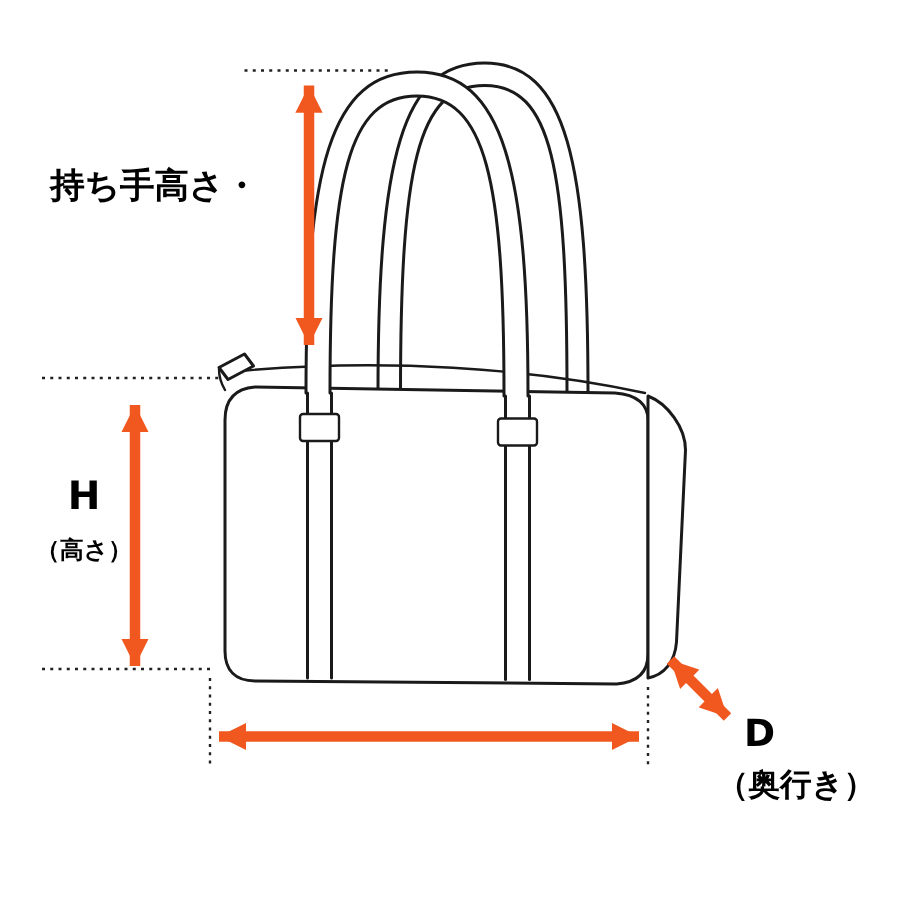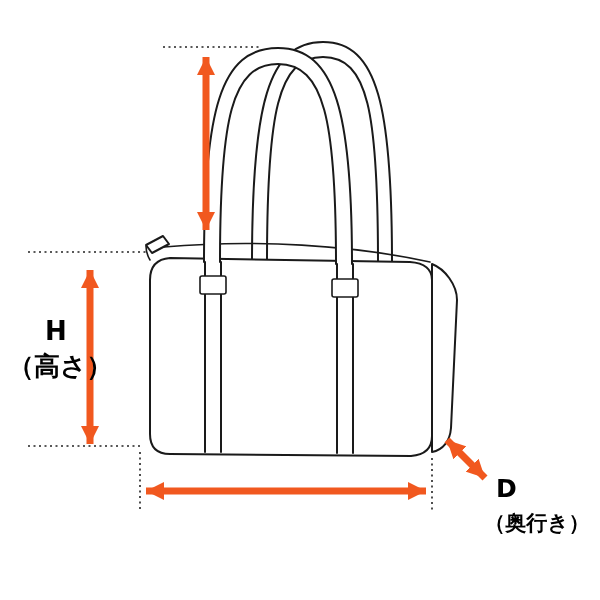--- a/index.html
+++ b/index.html
@@ -19,25 +19,25 @@
 
   
   .arrow { stroke:var(--arrow-color,#f1581f); stroke-width:7; fill:none; }
   marker path { fill:var(--arrow-color,#f1581f); }
 
   
   .label { position:absolute; color:#000; font-weight:700; text-align:center; }
   .label div { white-space:nowrap; }
   .lbl-handle { left:12px;  top:108px; width:182px; font-size:23px; line-height:33px; }
   .lbl-h      { left:8px;   top:314px; width:96px;  font-size:26px; line-height:35px; }
-  .lbl-h .sub { font-size:26px; }
+  .lbl-h .sub { font-size:16px; }
   .lbl-w      { left:178px; top:514px; width:210px; font-size:24px; line-height:30px; }
   .lbl-d      { left:478px; top:472px; width:118px; font-size:25px; line-height:34px; text-align:left; }
   .lbl-d .d-letter { padding-left:18px; }
-  .lbl-d .sub { font-size:21px;text-align:center; }
+  .lbl-d .sub { font-size:21px; }
 </style>
 </head>
 <body style="background: rgb(255, 255, 255);">
 
 <div class="stage">
 
   <svg class="scene" width="600" height="600" viewBox="0 0 600 600">
     <defs>
       <marker id="ah" viewBox="0 0 10 10" refX="10" refY="5" markerWidth="2.6" markerHeight="2.6" orient="auto-start-reverse">
         <path d="M0,0 L10,5 L0,10 Z"></path>
@@ -83,20 +83,21 @@
 
     <g>
       <line class="arrow" x1="206" y1="57" x2="206" y2="230" marker-start="url(#ah)" marker-end="url(#ah)"></line>
       <line class="arrow" x1="90" y1="270" x2="90" y2="444" marker-start="url(#ah)" marker-end="url(#ah)"></line>
       <line class="arrow" x1="146" y1="491" x2="426" y2="491" marker-start="url(#ah)" marker-end="url(#ah)"></line>
       <line class="arrow" x1="447" y1="440" x2="485" y2="478" marker-start="url(#ah)" marker-end="url(#ah)"></line>
     </g>
   </svg>
 
   <div class="label lbl-handle">
+    <div>持ち手高さ・</div>
   </div>
 
   <div class="label lbl-h">
     <div>H</div>
     <div class="sub">（高さ）</div>
   </div>
 
 
   <div class="label lbl-d">
     <div class="d-letter">D</div>

